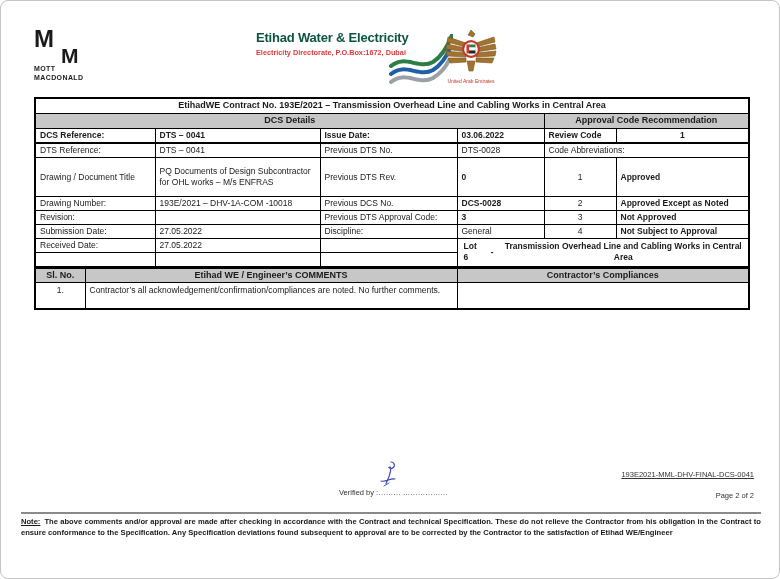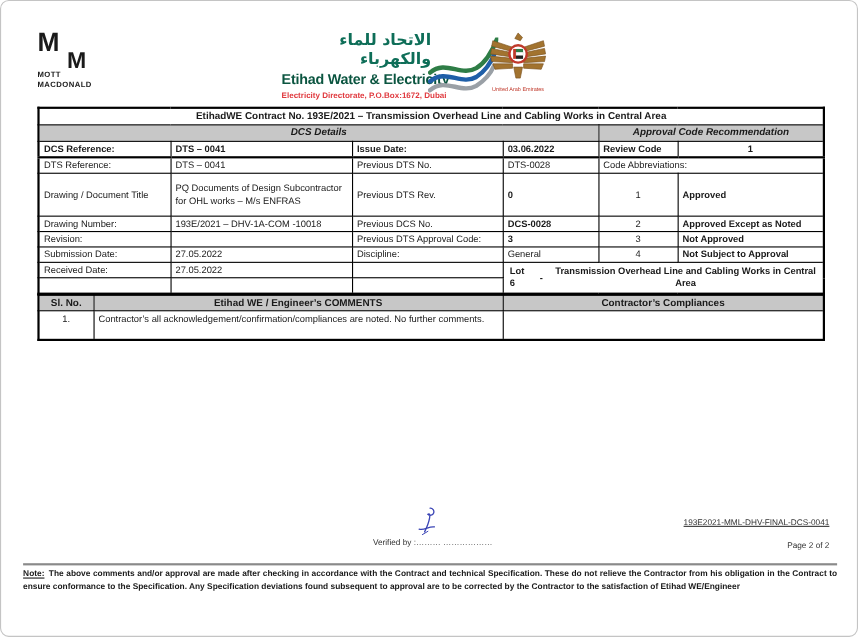--- a/index.html
+++ b/index.html
@@ -35,21 +35,21 @@
   td { border:1px solid #000; font-size:8.5px; padding:1px 4px; vertical-align:middle;
        overflow:hidden; line-height:11px; }
   .main-table { border:2px solid #000; }
   .comments-table { border:2px solid #000; margin-top:-1px;padding-left:25px; }
   .r-gray td { background:var(--header-gray,#c7c7c7); font-weight:bold; text-align:center; font-size:9px; }
   .r-title td { font-weight:bold; text-align:center; font-size:9px;margin-left:40px; }
   .r-bold td { font-weight:bold; }
   .b-under td { border-bottom:2px solid #000; }
   .bold { font-weight:bold; }
   .center { text-align:center; }
-  .r1 { height:15px; } .r2 { height:15px;font-style:italic; } .r3 { height:15px; }
+  .r1 { height:15px; } .r2 { height:15px; } .r3 { height:15px; }
   .r4 { height:14px; } .r5 { height:39px; } .r6 { height:14px; }
   .r7 { height:14px; } .r8 { height:14px; } .r9 { height:14px; } .r10 { height:14px; }
   .ch { height:13px; } .cr { height:27px; }
   .lot-cell { font-weight:bold; vertical-align:middle; padding-left:6px; }
   .lot-wrap { display:flex; gap:9px; align-items:center; }
   .lot-text { width:270px; text-align:center; }
   .comment-row td { vertical-align:top; padding-top:2px; }
   .justify { text-align:justify; }
 
   
@@ -73,21 +73,20 @@
   <div class="mott-logo">
     <span class="m1">M</span>
     <span class="m2">M</span>
     <div class="mott-name">
       <div>MOTT</div>
       <div>MACDONALD</div>
     </div>
   </div>
 
   <div class="etihad-block">
-    <div class="etihad-arabic">الاتحاد للماء والكهرباء</div>
     <div class="etihad-english">Etihad Water &amp; Electricity</div>
     <div class="etihad-directorate">Electricity Directorate, P.O.Box:1672, Dubai</div>
   </div>
 
   <svg class="wave-logo" width="64" height="56" viewBox="0 0 64 56">
     <path d="M2,32 C16,20 30,36 44,28 C52,23 58,14 63,1" fill="none" stroke="#2e7d46" stroke-width="4" stroke-linecap="round"></path>
     <path d="M2,40 C16,28 30,44 44,36 C52,31 57,24 61,14" fill="none" stroke="#1f5fa8" stroke-width="4" stroke-linecap="round"></path>
     <path d="M2,48 C16,36 30,52 44,44 C52,39 57,33 60,26" fill="none" stroke="#9aa0a6" stroke-width="4" stroke-linecap="round"></path>
   </svg>
 

